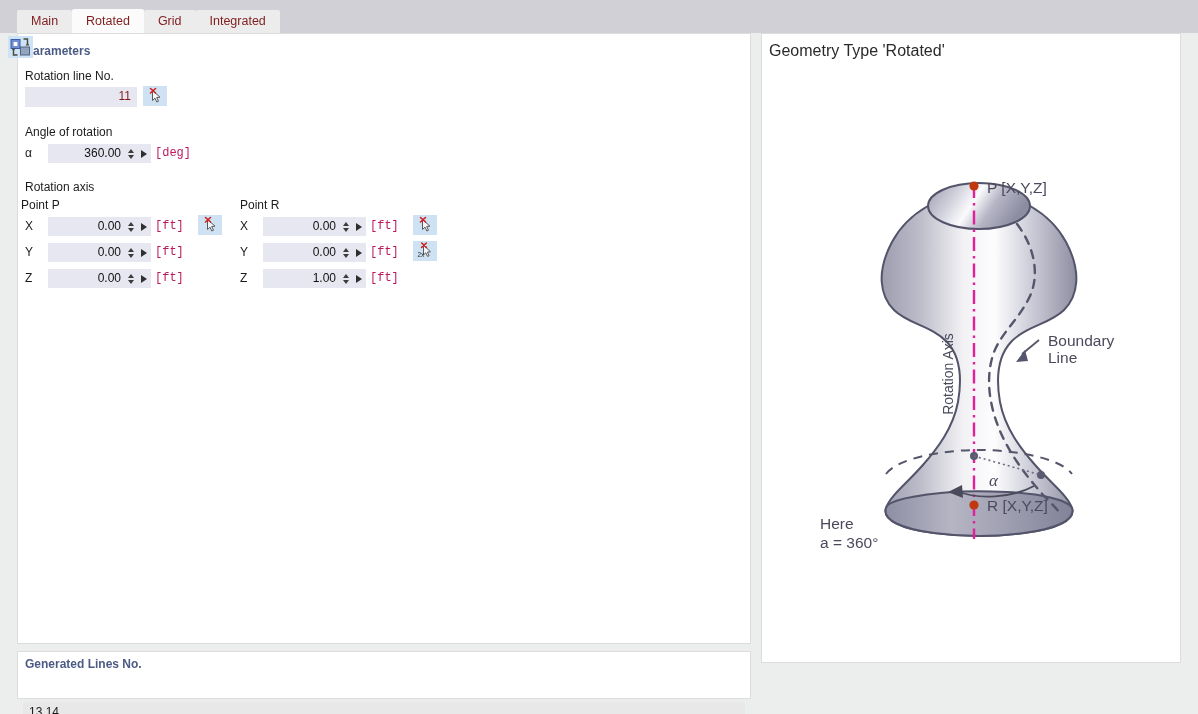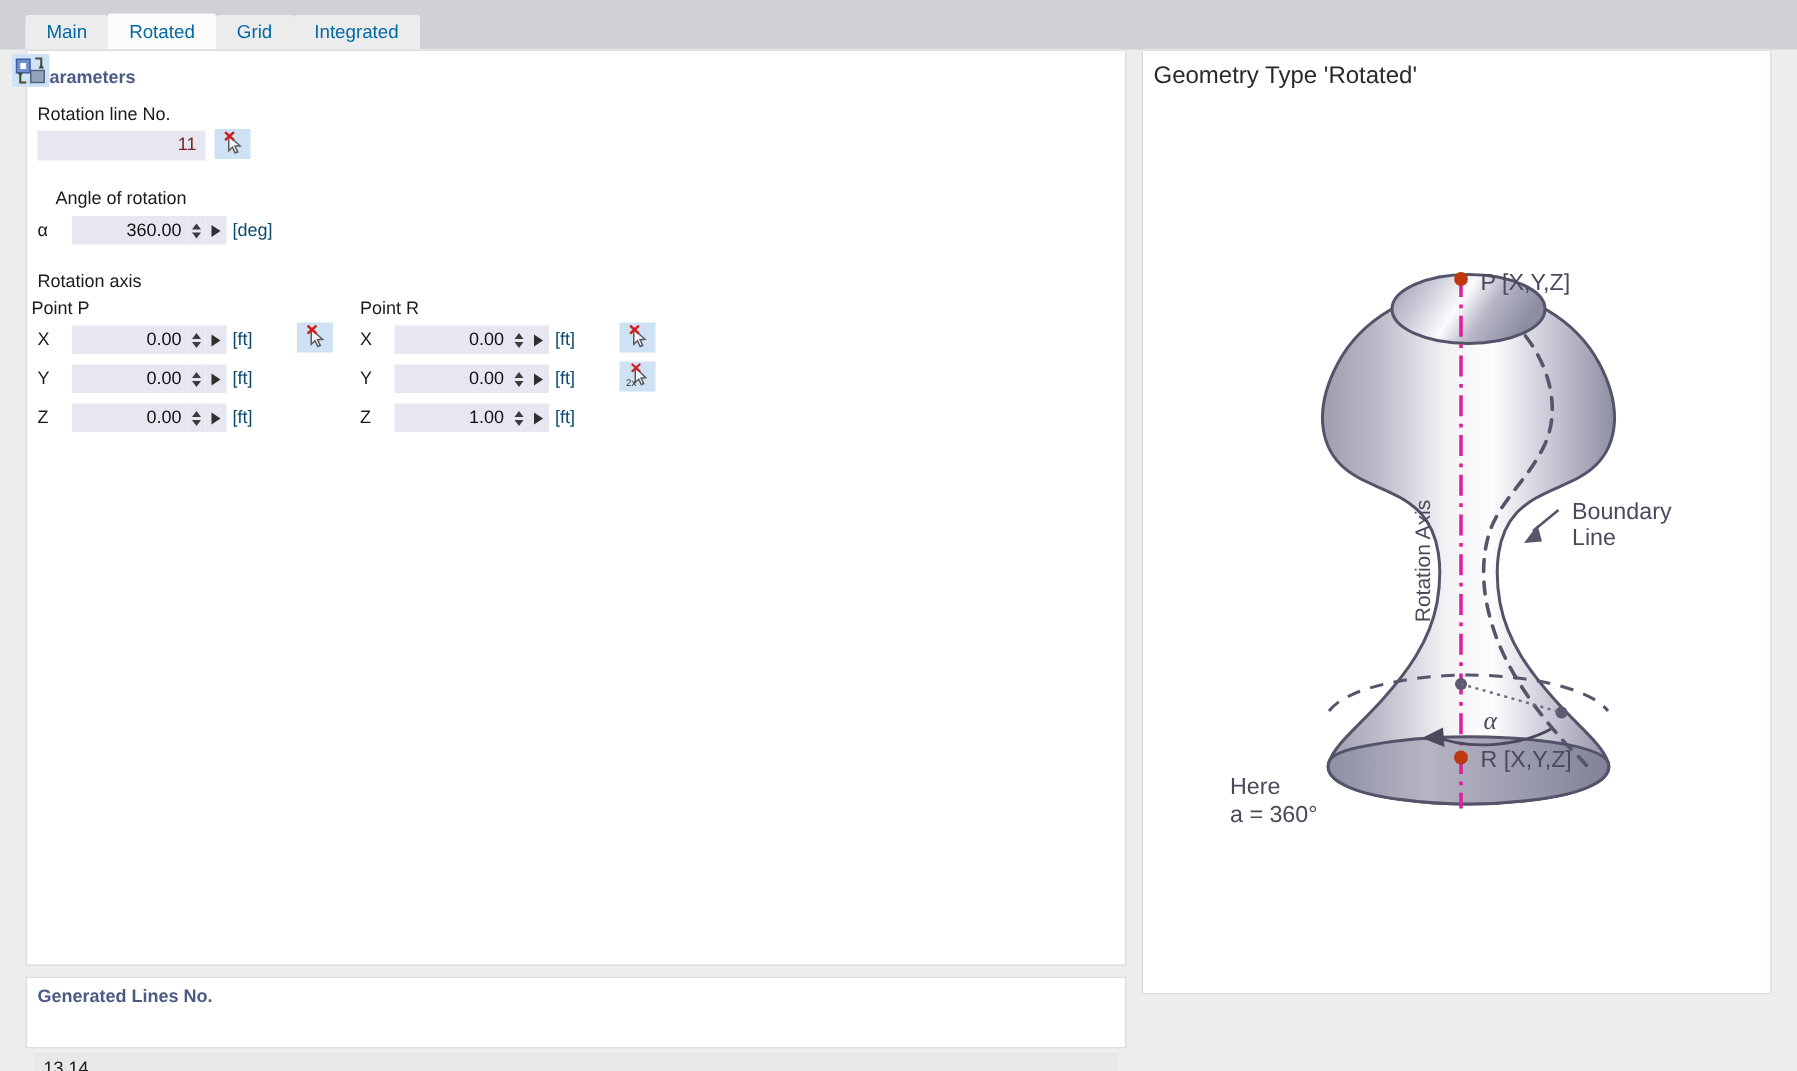--- a/index.html
+++ b/index.html
@@ -27,21 +27,21 @@
     left: 17px; top: 9px;
     height: 24px;
     display: flex;
     align-items: flex-end;
   }
   .tab {
     height: 23px;
     line-height: 23px;
     padding: 0 14px;
     font-size: 12.5px;
-    color: #0369a1;
+    color: #7f1d1d;
     background: #ececed;
     border-top-left-radius: 2px;
     border-top-right-radius: 2px;
     cursor: default;
     white-space: nowrap;
   }
   .tab.active {
     background: #fbfbfb;
     height: 24px;
     line-height: 24px;
@@ -90,22 +90,23 @@
   }
   .axis-label {
     position: absolute;
     font-size: 12px;
     color: #1b1b1b;
     white-space: nowrap;
   }
   .unit-label {
     position: absolute;
     font-size: 12px;
-    color: #0c4a6e;
-    white-space: nowrap;
+    color: #be185d;
+    white-space: nowrap;
+    font-family: Liberation Mono, monospace;
   }
 
   
   .textbox {
     position: absolute;
     background: #e6e7f1;
     border: none;
     box-sizing: border-box;
     font-family: "Liberation Sans", sans-serif;
     font-size: 12px;
@@ -233,21 +234,21 @@
 
     <div class="textbox" style="left:7px; top:53px; width:112px; height:20px;">11</div>
 
     <button class="pickbtn" style="left:125px; top:52px;">
       <svg width="24" height="20" viewBox="0 0 24 20">
         <path d="M9.5 4.5 L9.5 14.5 L12 12.2 L13.8 16 L15.5 15.2 L13.7 11.5 L17 11.2 Z" fill="#f4f5f9" stroke="#5a5a5a" stroke-width="1"></path>
         <path d="M7.5 2.5 L12.5 7.0 M12.5 2.5 L7.5 7.0" stroke="#d02020" stroke-width="1.6" stroke-linecap="round"></path>
       </svg>
     </button>
 
-    <div class="field-label" style="left:7px; top:91px;margin-left:12px;">Angle of rotation</div>
+    <div class="field-label" style="left:7px; top:91px;">Angle of rotation</div>
 
     <div class="axis-label" style="left:7px; top:112px;">α</div>
 
     <div class="spin-wrap" style="left:30px; top:110px;">
       <div class="spin-field" style="width:77px;padding-left:35px;">360.00</div>
       <div class="spin-btns">
         <span class="up"></span>
         <span class="dn"></span>
       </div>
       <div class="play-btn">

